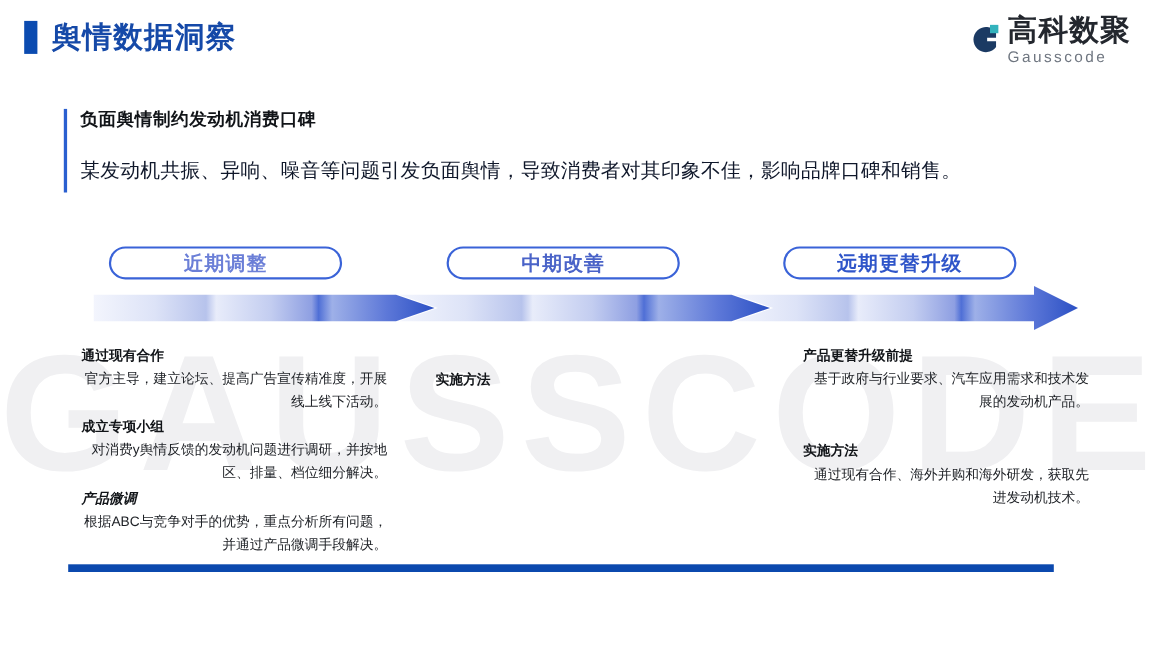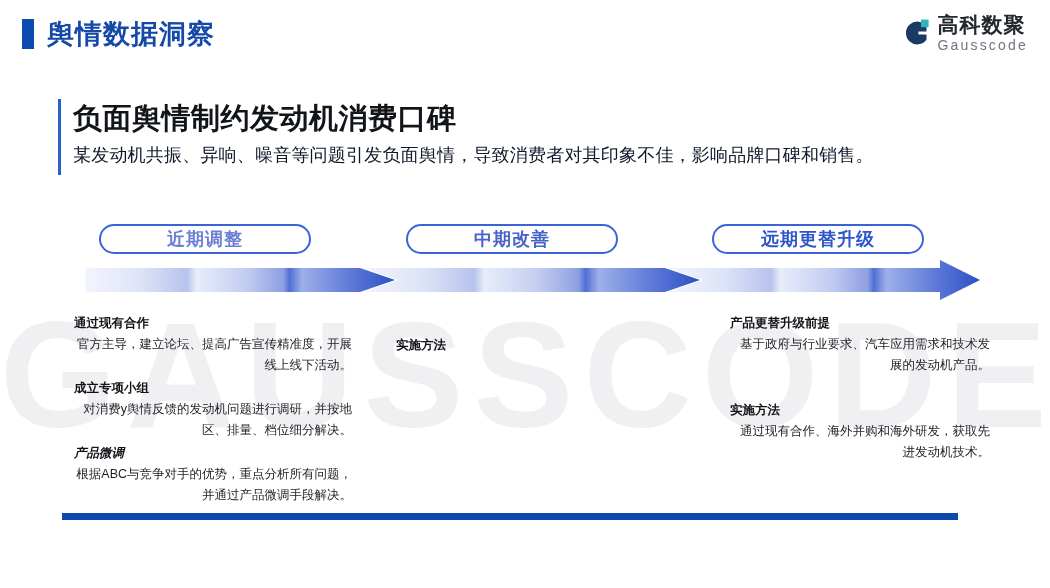--- a/index.html
+++ b/index.html
@@ -81,21 +81,21 @@
     position: relative;
     width: 30px;
     height: 30px;
   }
   .logo-text {
     display: flex;
     flex-direction: column;
     line-height: 1;
   }
   .logo-cn {
-    font-size: 21px;
+    font-size: 27px;
     font-weight: bold;
     color: #23272e;
     letter-spacing: 1px;
   }
   .logo-en {
     font-size: 14px;
     color: #6f7680;
     letter-spacing: 2.2px;
     margin-top: 3px;
   }
@@ -107,21 +107,21 @@
     top: 99px;
     width: 3px;
     height: 76px;
     background: #2a5fd0;
     z-index: 3;
   }
   .main-title {
     position: absolute;
     left: 73px;
     top: 99px;
-    font-size: 29px;
+    font-size: 16px;
     font-weight: bold;
     color: #111418;
     letter-spacing: 0.5px;
     z-index: 3;
   }
   .sub-title {
     position: absolute;
     left: 73px;
     top: 143px;
     font-size: 18px;

